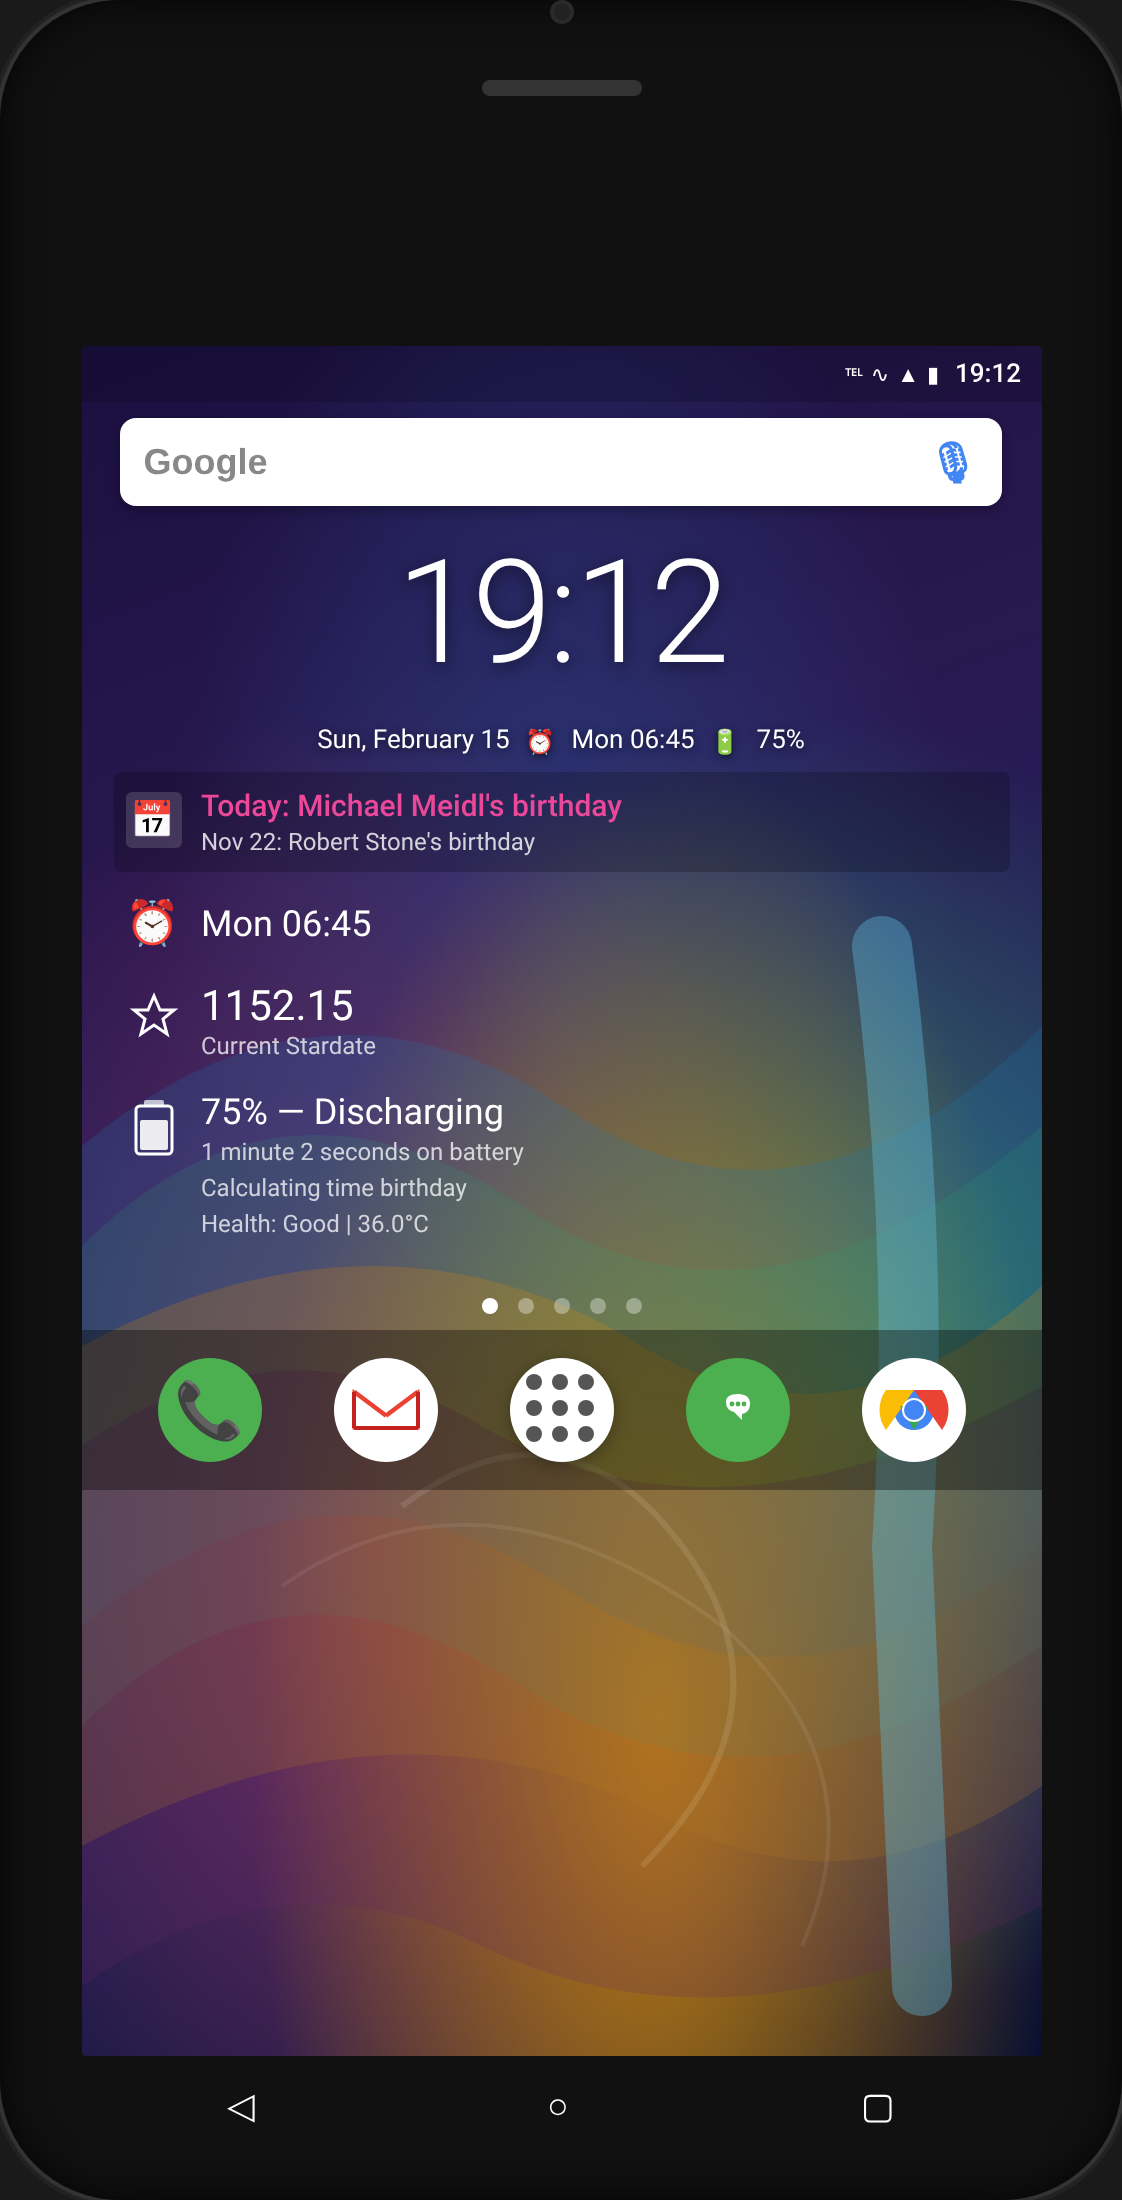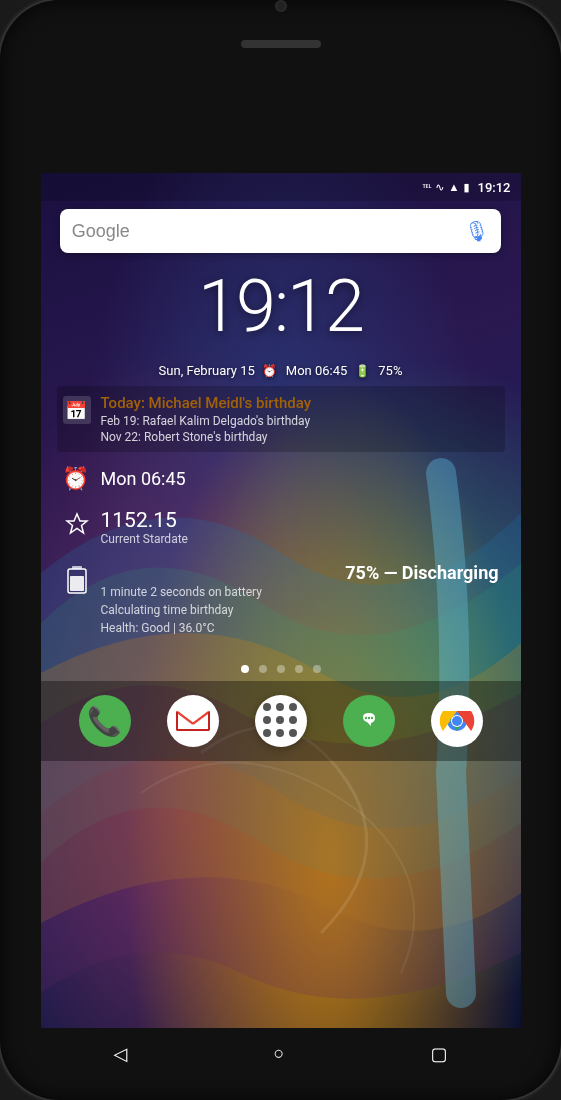--- a/index.html
+++ b/index.html
@@ -82,20 +82,21 @@
       z-index: 10;
       width: 92%;
       margin: 8px auto;
       background: white;
       border-radius: 8px;
       height: 44px;
       display: flex;
       align-items: center;
       padding: 17px 12px;
       box-shadow: 0 2px 6px rgba(0,0,0,0.3);
+      font-weight: bold;
     }
     .search-google-text {
       color: #888;
       font-size: 18px;
       flex: 1;
       font-family: Arial, sans-serif;
     }
     .search-mic {
       color: #4285f4;
       font-size: 20px;
@@ -162,21 +163,21 @@
       margin-top: 2px;
     }
     .calendar-icon {
       color: white;
       font-size: 18px;
     }
     .calendar-text {
       flex: 1;
     }
     .calendar-today {
-      color: #a16207;
+      color: #ec4899;
       font-size: 15px;
       font-weight: 500;
     }
     .calendar-entry {
       color: rgba(255,255,255,0.8);
       font-size: 12px;
       margin-top: 2px;
     }
     
     .alarm-widget {
@@ -249,22 +250,21 @@
     .battery-icon-svg {
       width: 20px;
       height: 28px;
     }
     .battery-info {
       flex: 1;
     }
     .battery-status {
       color: white;
       font-size: 18px;
-      font-weight: 700;
-      text-align: right;
+      font-weight: 400;
     }
     .battery-detail {
       color: rgba(255,255,255,0.75);
       font-size: 12px;
       line-height: 1.5;
     }
     
     .page-dots {
       position: relative;
       z-index: 10;
@@ -418,21 +418,20 @@
           <span>75%</span>
         </div>
       </div>
 
       <div class="calendar-widget">
         <div class="calendar-icon-box">
           <span class="calendar-icon">📅</span>
         </div>
         <div class="calendar-text">
           <div class="calendar-today">Today: Michael Meidl's birthday</div>
-          <div class="calendar-entry">Feb 19: Rafael Kalim Delgado's birthday</div>
           <div class="calendar-entry">Nov 22: Robert Stone's birthday</div>
         </div>
       </div>
 
       <div class="alarm-widget">
         <div class="alarm-icon-box">
           <span class="alarm-icon">⏰</span>
         </div>
         <span class="alarm-time-text">Mon 06:45</span>
       </div>

